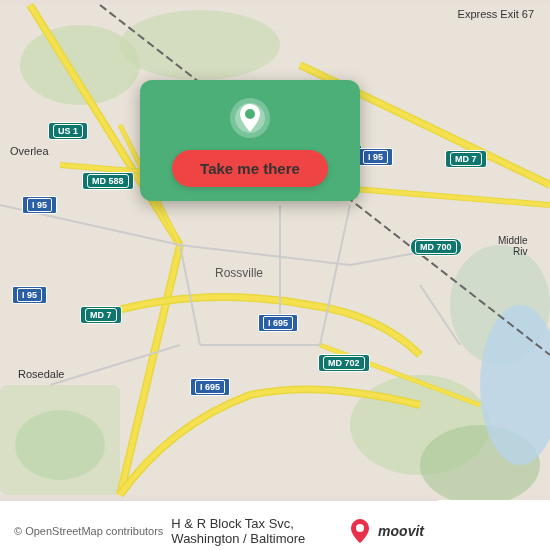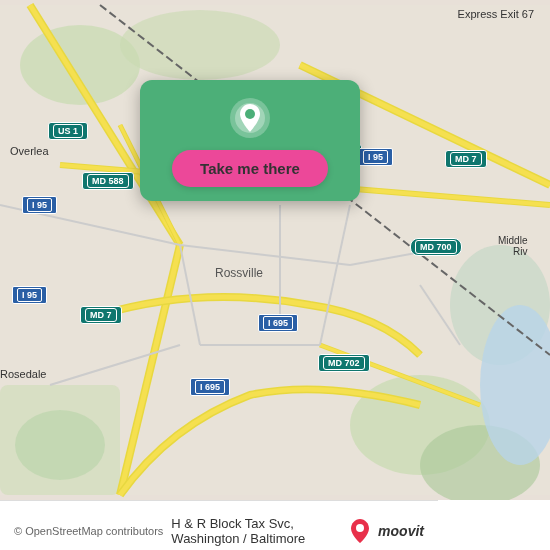--- a/index.html
+++ b/index.html
@@ -44,21 +44,21 @@
       z-index: 10;
     }
 
     .location-pin-icon {
       width: 44px;
       height: 44px;
       margin-bottom: 10px;
     }
 
     .take-me-there-btn {
-      background: #ec4899;
+      background: #ef4444;
       color: #333;
       border: none;
       border-radius: 24px;
       padding: 10px 28px;
       font-size: 15px;
       font-weight: 600;
       cursor: pointer;
       white-space: nowrap;
       box-shadow: 0 2px 6px rgba(0,0,0,0.15);
     }
@@ -203,21 +203,21 @@
     <line x1="280" y1="200" x2="280" y2="310" stroke="#ccc" stroke-width="2"></line>
     <line x1="350" y1="200" x2="320" y2="340" stroke="#ccc" stroke-width="2"></line>
     <line x1="420" y1="280" x2="460" y2="340" stroke="#ccc" stroke-width="2"></line>
 
     <line x1="100" y1="0" x2="550" y2="350" stroke="#666" stroke-width="2" stroke-dasharray="8,4"></line>
   </svg>
 
   <div class="express-exit-label">Express Exit 67</div>
 
   <div class="map-label" style="top:145px; left:10px;">Overlea</div>
-  <div class="map-label" style="top:368px; left:0;">Rosedale</div>
+  <div class="map-label" style="top:368px; left:18px;">Rosedale</div>
   <div class="map-label" style="top:258px; left:215px; font-size:12px; color:#555;margin-top:8px;">Rossville</div>
   <div class="map-label" style="top:235px; left:498px; font-size:10px; text-align:right;">Middle<br>Riv</div>
 
   <div class="road-shield shield-green" style="top:122px; left:48px;">
       <span class="shield-green">US 1</span>
     </div>
   <div class="road-shield shield-green" style="top:172px; left:82px;">
       <span class="shield-green">MD 588</span>
     </div>
   <div class="road-shield shield-blue" style="top:196px; left:22px;">

